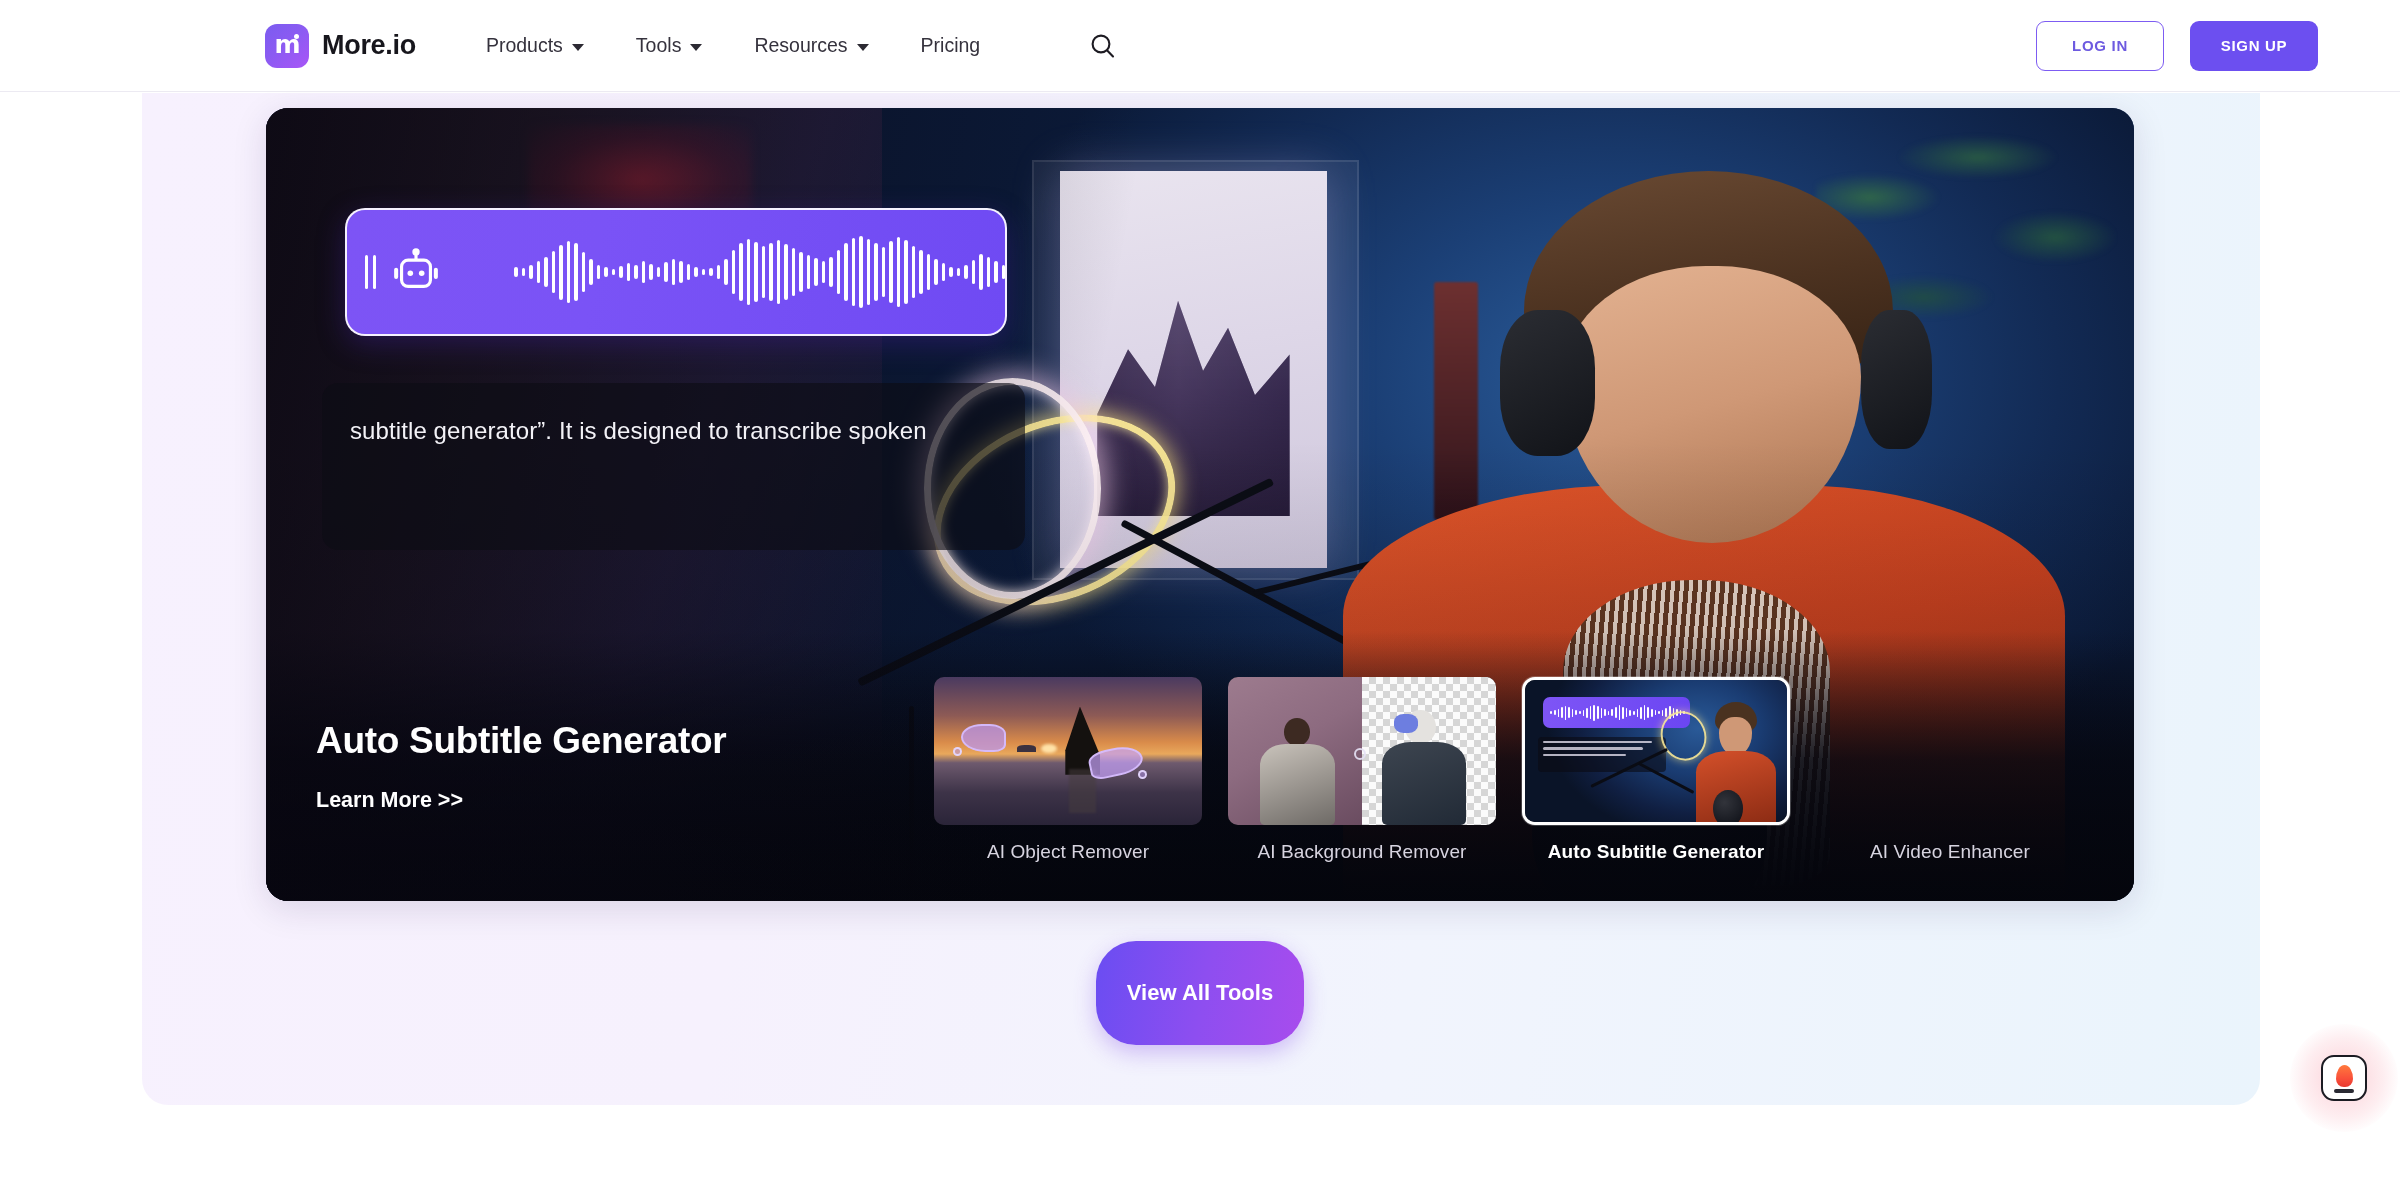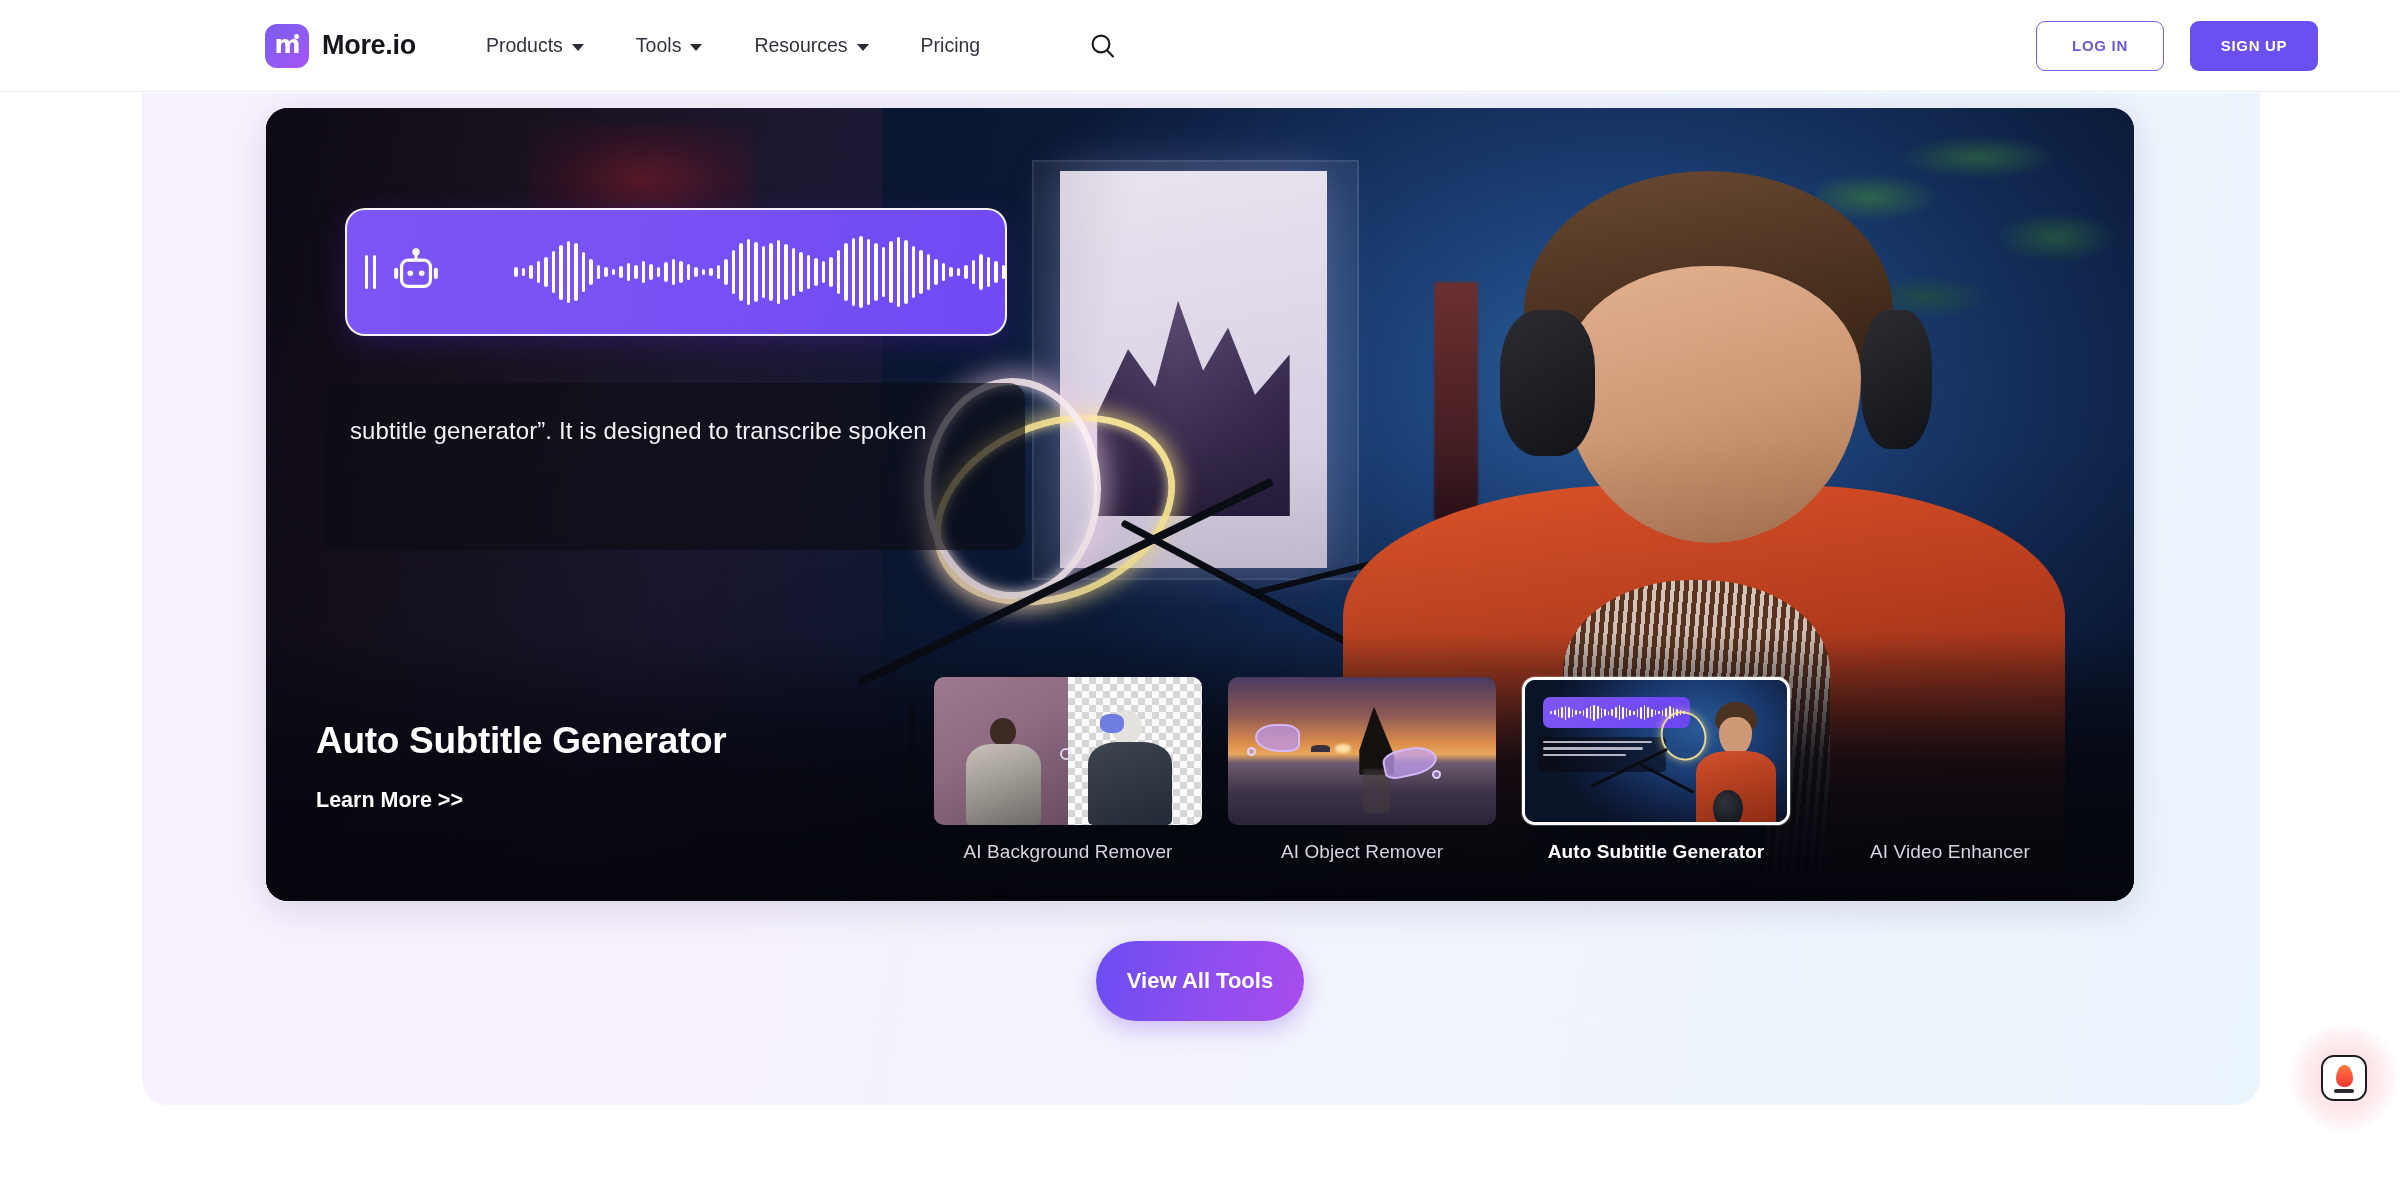--- a/index.html
+++ b/index.html
@@ -396,21 +396,21 @@
     color: #eaf3fb; font-size: 8px; padding: 1.5px 5px; border-radius: 3px; }
   .t-slider { position: absolute; left: 50%; top: 0; width: 2px; height: 100%;
     background: rgba(255,255,255,.95); z-index: 4; }
   .t-handle { position: absolute; left: 50%; top: 50%; width: 14px; height: 14px;
     margin-left: -7px; margin-top: -7px; border-radius: 50%;
     background: rgba(255,255,255,.95); z-index: 5; }
 
   
   .view-all {
     position: absolute; left: 1096px; top: 941px;
-    width: 208px; height: 80px; border-radius: 40px;
+    width: 208px; height: 104px; border-radius: 40px;
     background: linear-gradient(100deg, #6a4df2 0%, #8e4ef0 52%, #a84ced 100%);
     color: #ffffff; font-size: 22px; font-weight: 700;
     display: flex; align-items: center; justify-content: center;
     cursor: pointer; border: none;
     box-shadow: 0 8px 22px rgba(120,60,230,.3);
   }
 
   
   .float-widget {
     position: absolute; right: 2px; bottom: 68px;
@@ -611,49 +611,49 @@
 
   <div class="hero-copy">
     <div class="hero-title">Auto Subtitle Generator</div>
     <a class="hero-link">Learn More &gt;&gt;</a>
   </div>
 
   <div class="thumbs">
 
     <div class="thumb">
       <div class="thumb-frame">
+        <div class="t-sunset"></div>
+        <div class="t-island"></div>
+        <div class="t-sun"></div>
+        <div class="t-rock"></div>
+        <div class="t-rock2"></div>
+        <div class="t-brush-a"></div>
+        <div class="t-brush-b"></div>
+        <div class="t-dot" style="left:7%;top:47%"></div>
+        <div class="t-dot" style="left:76%;top:63%"></div>
+      </div>
+      <div class="thumb-caption">AI Object Remover</div>
+    </div>
+
+    <div class="thumb">
+      <div class="thumb-frame">
         <div class="t-bgleft"></div>
         <div class="t-bgright"></div>
         <div class="fig" style="left:10%;top:28%;width:32%;height:72%">
           <div class="head" style="left:34%;top:0;width:30%;height:26%;background:#3d2a22"></div>
           <div class="torso" style="left:6%;top:24%;width:88%;height:76%;background:linear-gradient(160deg,#c9c3bb,#6e6a66)"></div>
         </div>
         <div class="fig" style="left:56%;top:22%;width:34%;height:78%">
           <div class="head" style="left:30%;top:0;width:34%;height:30%;background:#e4e2df"></div>
           <div class="torso" style="left:4%;top:28%;width:92%;height:72%;background:linear-gradient(160deg,#3d4550,#212a36)"></div>
         </div>
         <div style="position:absolute;left:62%;top:25%;width:9%;height:13%;background:#6d7ee0;border-radius:40%"></div>
         <div style="position:absolute;left:47%;top:48%;width:12px;height:12px;border-radius:50%;border:2px solid rgba(230,225,245,.9)"></div>
       </div>
       <div class="thumb-caption">AI Background Remover</div>
-    </div>
-
-    <div class="thumb">
-      <div class="thumb-frame">
-        <div class="t-sunset"></div>
-        <div class="t-island"></div>
-        <div class="t-sun"></div>
-        <div class="t-rock"></div>
-        <div class="t-rock2"></div>
-        <div class="t-brush-a"></div>
-        <div class="t-brush-b"></div>
-        <div class="t-dot" style="left:7%;top:47%"></div>
-        <div class="t-dot" style="left:76%;top:63%"></div>
-      </div>
-      <div class="thumb-caption">AI Object Remover</div>
     </div>
 
     <div class="thumb active">
       <div class="thumb-frame">
         <div class="t-mini"></div>
         <div class="t-mini-wave" id="miniWave">
             <i style="height: 3px;"></i>
             <i style="height: 5px;"></i>
             <i style="height: 8px;"></i>
             <i style="height: 11px;"></i>

